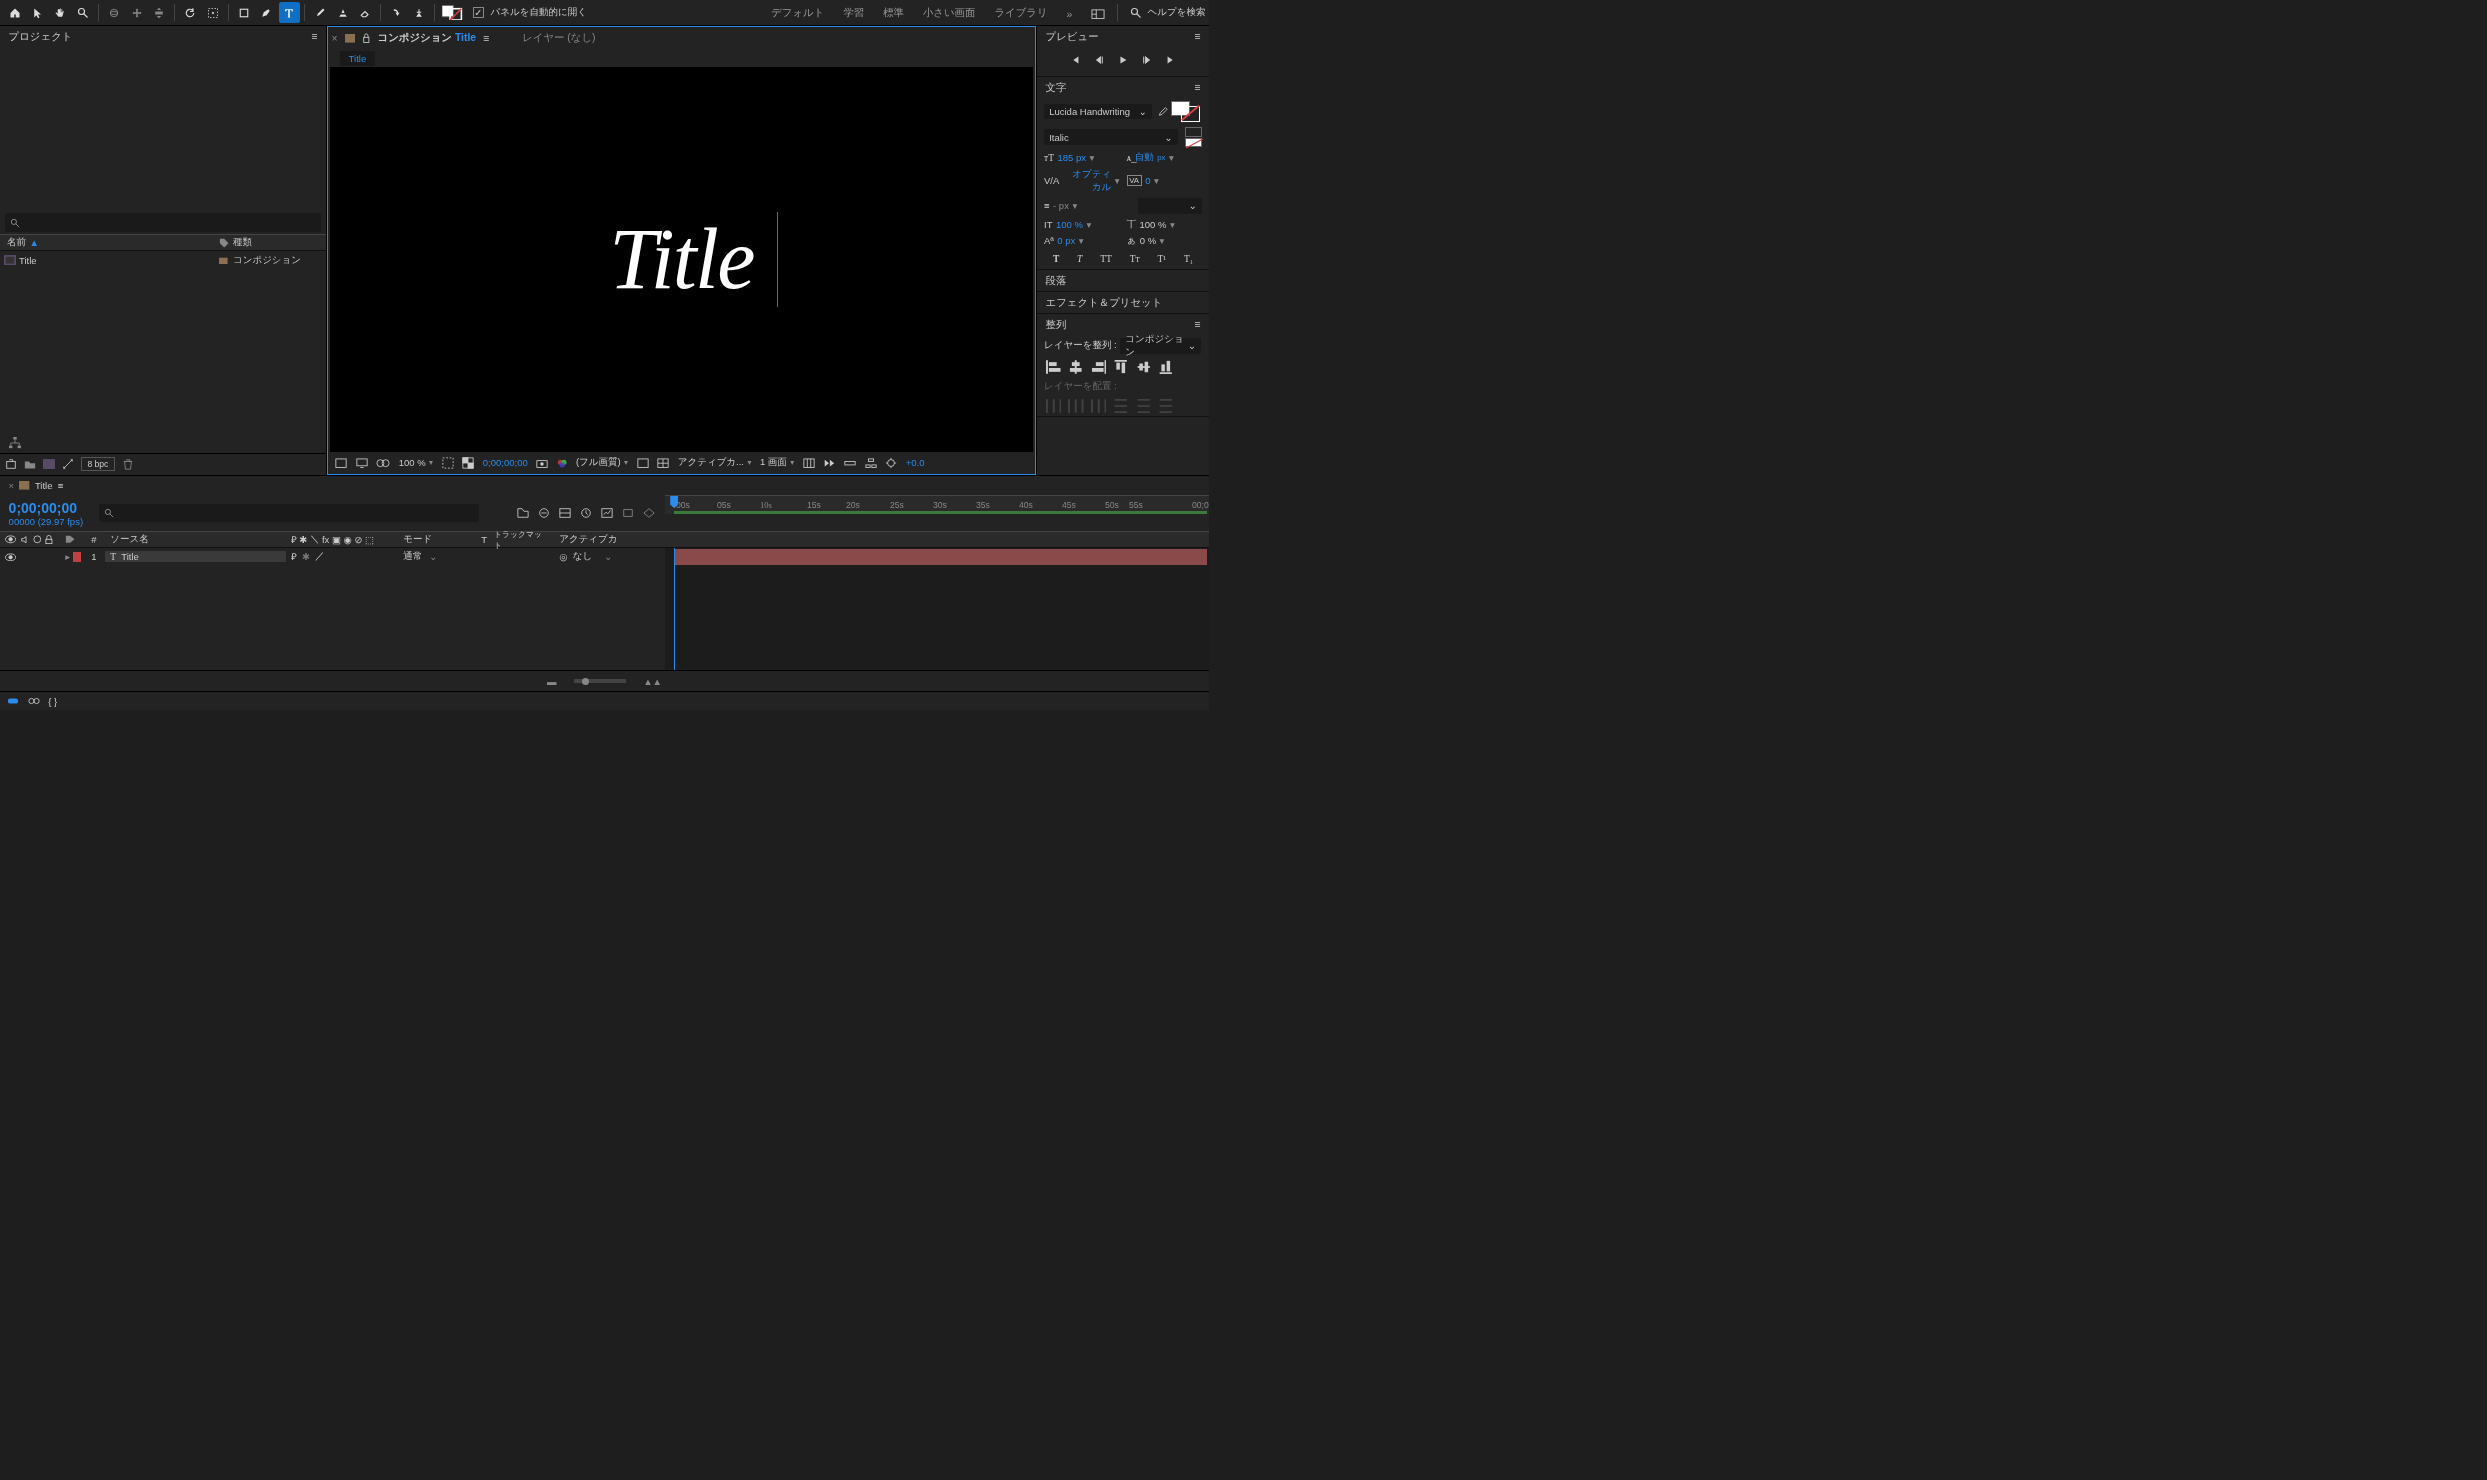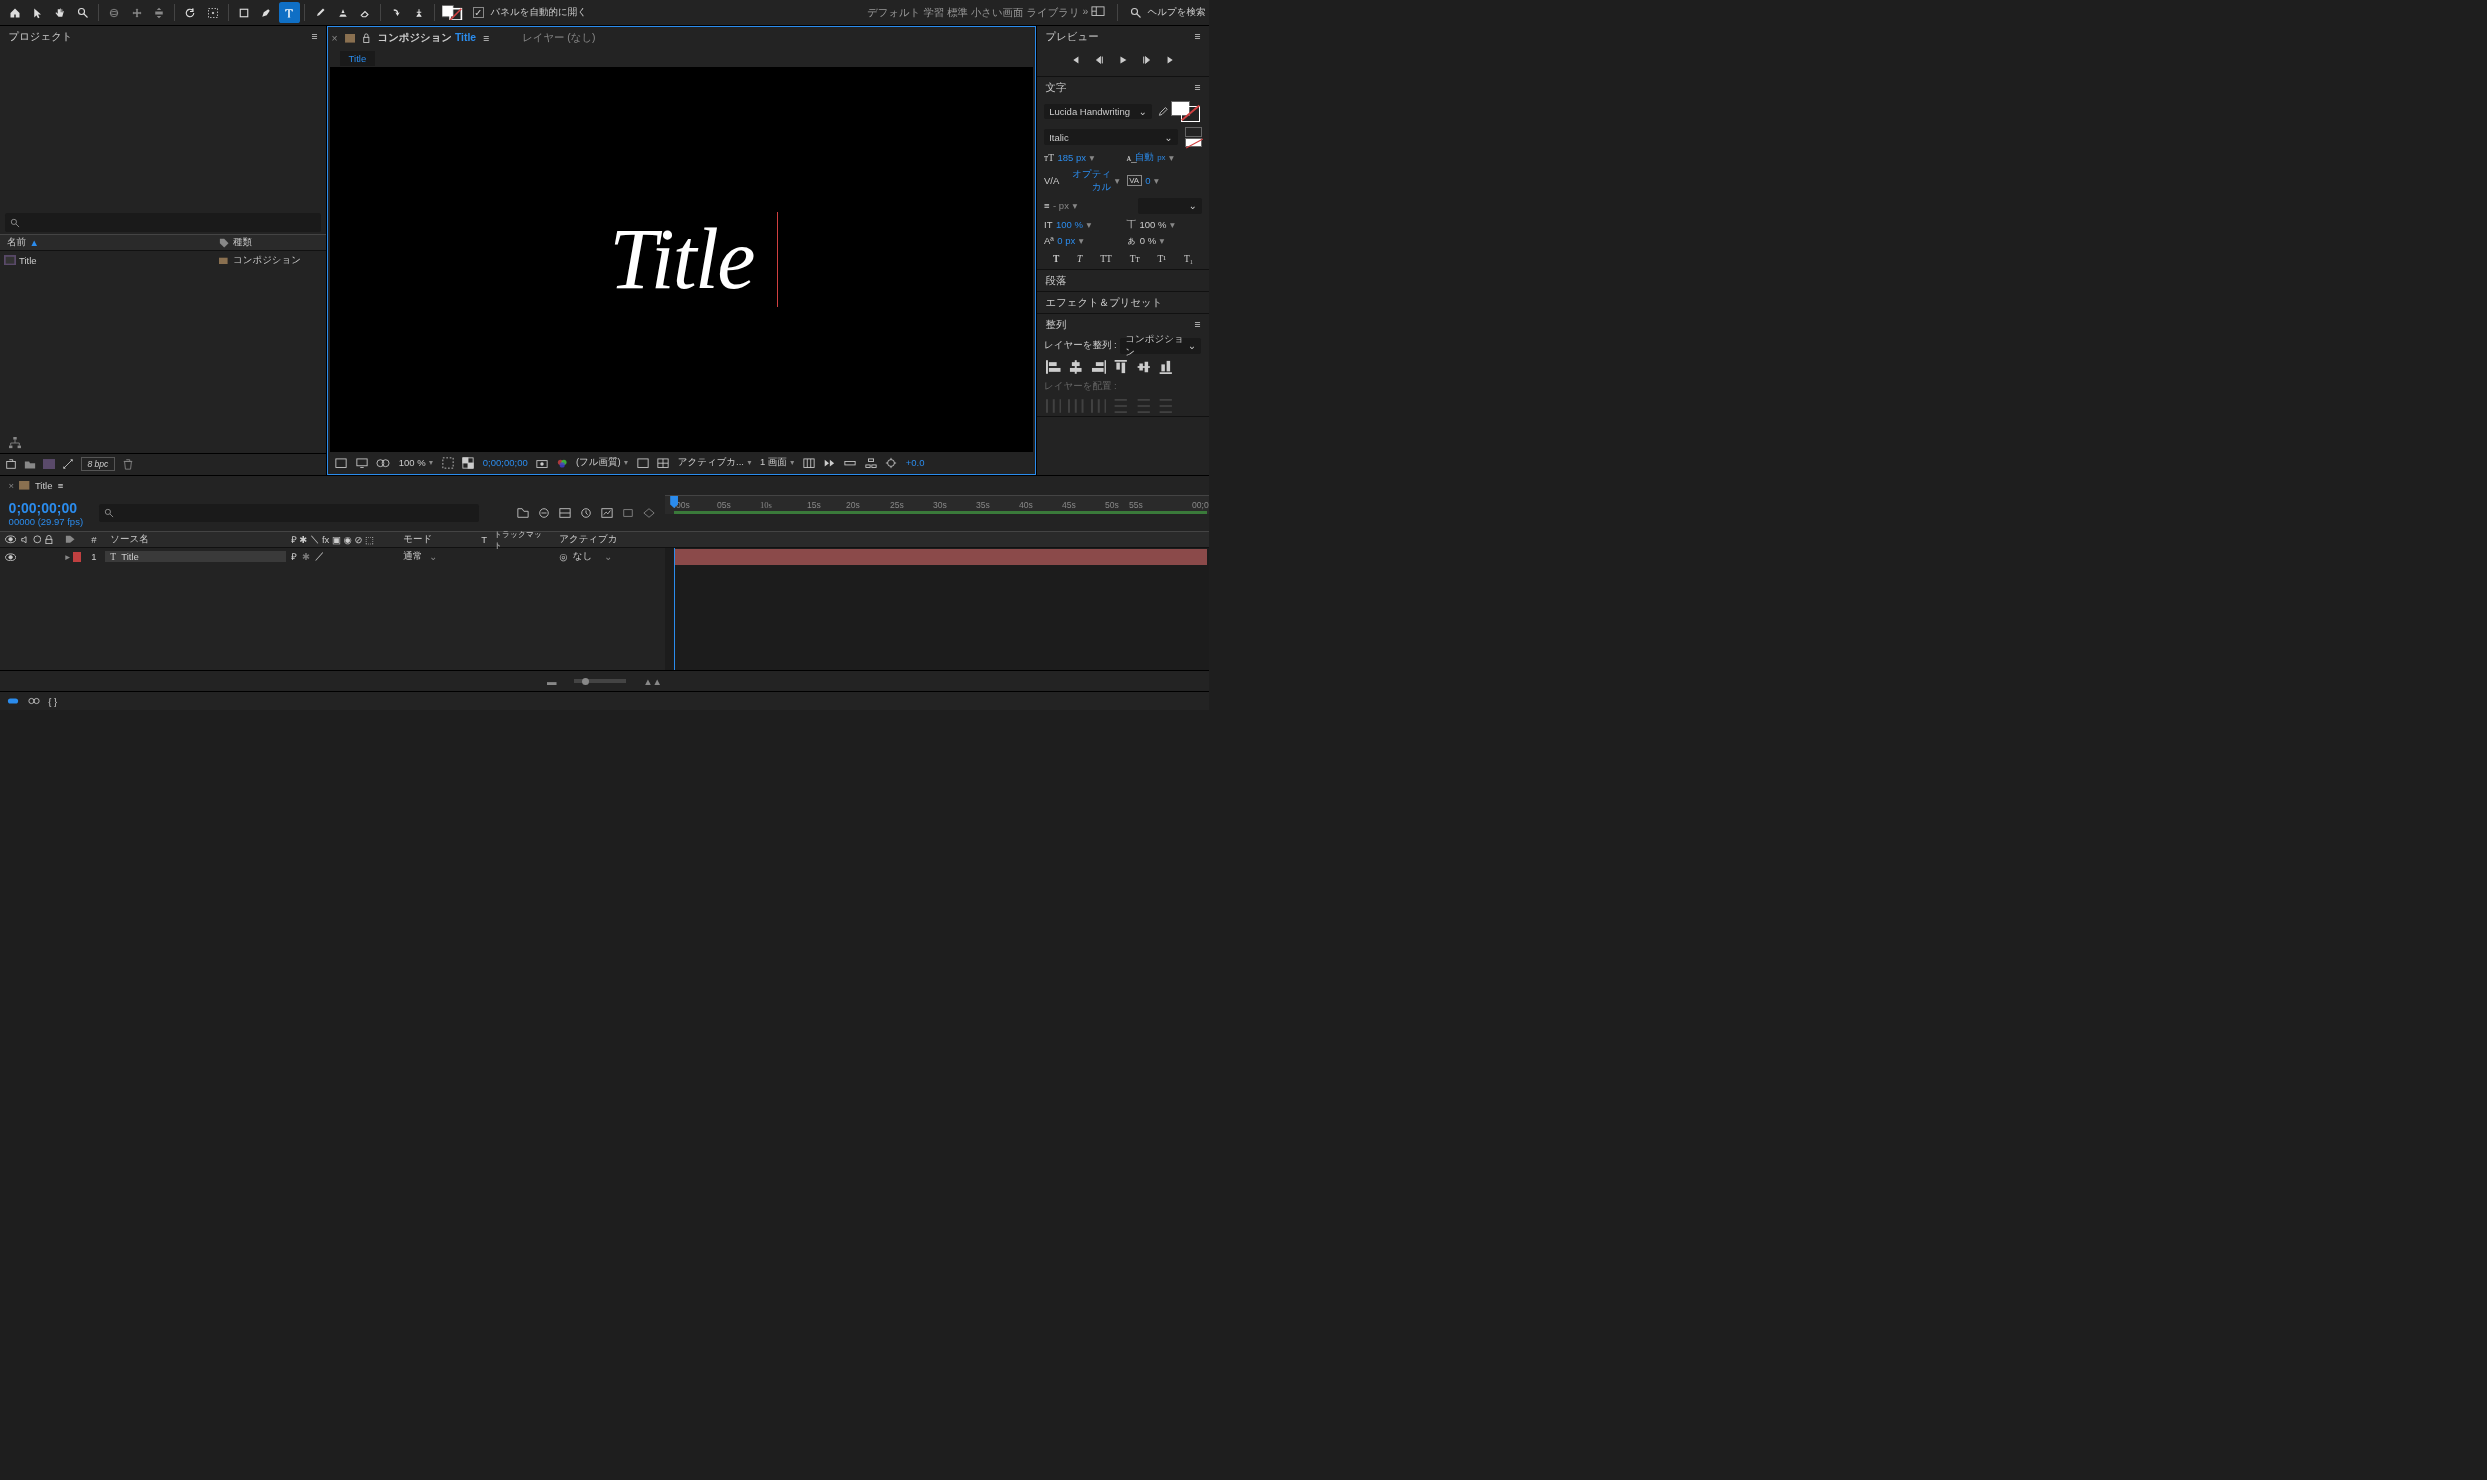--- a/index.html
+++ b/index.html
@@ -2,37 +2,37 @@
 <html style="font-size:14px"><head>
 <meta charset="utf-8">
 <style>
 * { margin: 0; padding: 0; box-sizing: border-box; font-family: 'Helvetica Neue', Arial, sans-serif; user-select: none; }
 body { background: #1e1e1e; color: #ccc; font-size: 9.5px; overflow: hidden; width: 1209px; height: 725px; }
 .toolbar { height: 26px; background: #232323; display: flex; align-items: center; padding: 0 3.5px; border-bottom: 0.9px solid #000; }
 .tool-btn { width: 21px; height: 21px; display: flex; align-items: center; justify-content: center; margin: 0 0.9px; border-radius: 2.6px; cursor: pointer; color: #ddd; }
 .tool-btn.active { background: #0f6fc5; }
 .tool-sep { width: 0.9px; height: 17.3px; background: #444; margin: 0 3.5px; }
 .tool-icon-box { width: 21px; height: 15.5px; display:flex; align-items:center; justify-content:center; margin: 0 3.5px;}
-.workspace-tabs { display: flex; margin-left: auto; gap: 3px; padding-right: 8.6px; color: #999; }
+.workspace-tabs { display: flex; margin-left: auto; gap: 19px; padding-right: 8.6px; color: #999; align-items: flex-end; }
 .workspace-tab { cursor: pointer; font-size: 10.4px; }
 .search-help { display: flex; align-items: center; gap: 5.2px; margin-left: 8.6px; }
 
 .main-area { display: flex; height: 449px; }
 .left-panel { width: 327px; background: #232323; border-right: 0.9px solid #000; display: flex; flex-direction: column; }
 .panel-header { height: 21px; display: flex; align-items: center; padding: 0 8.6px; background: #232323; font-size: 10.4px; justify-content: space-between; }
 .project-body { flex: 1; background: #232323; display:flex; flex-direction:column;}
 .empty-area { flex:1; }
 .search-row { height: 19px; background: #1a1a1a; margin: 1.7px 5.2px; border-radius: 2.6px; display: flex; align-items: center; padding: 0 5.2px; }
 .col-headers { display: flex; height: 17.3px; background: #2a2a2a; border-top:0.9px solid #444; border-bottom:0.9px solid #111; font-size:9.5px; align-items:center;}
 .col-name { flex:1; padding-left:7px; display:flex; align-items:center; gap:3.5px;}
 .col-type { width:112px; padding-left:5.2px; display:flex; align-items:center; gap:3.5px;}
 .project-item-row { display:flex; height:17.3px; align-items:center; font-size:9.5px; }
 .pi-name { flex:1; padding-left:3.5px; display:flex; align-items:center; gap:3.5px;}
 .pi-type { width:112px; padding-left:5.2px; display:flex; align-items:center; gap:5.2px;}
-.proj-footer { height:22.5px; display:flex; align-items:center; padding:0 5.2px; gap:7px; border-top:0.9px solid #000;font-style:italic;}
+.proj-footer { height:22.5px; display:flex; align-items:center; padding:0 5.2px; gap:7px; border-top:0.9px solid #000;}
 
 .center-panel { flex: 1; background: #232323; display: flex; flex-direction: column; position:relative; border: 0.9px solid #2b8ced;}
 .comp-tabs { height: 22.5px; display: flex; align-items: center; font-size: 10.4px; padding: 0 3.5px; gap:7px; background:#232323;}
 .comp-tab-ind { padding: 1.7px 8.6px; background: #1a1a1a; color: #2b8ced; font-size:9.5px; margin:1.7px 0 1.7px 12px; display:inline-block;}
 .viewer { flex: 1; background: #000; margin: 0 1.7px; position: relative; overflow:hidden;}
 .title-text { position: absolute; left: 50%; top: 50%; transform: translate(-50%, -50%); font-family: 'Brush Script MT', cursive; font-style: italic; font-size: 86px; color: #fff; letter-spacing: -1.7px;}
 .cursor-line { position:absolute; width:0.9px; height:95px; background:#d04040; left: calc(50% + 95px); top: calc(50% - 47px);}
 .viewer-footer { height: 22.5px; display: flex; align-items: center; padding: 0 7px; gap: 8.6px; background: #232323; font-size:9.5px;}
 .vf-dd { display:flex; align-items:center; gap:1.7px;}
 

